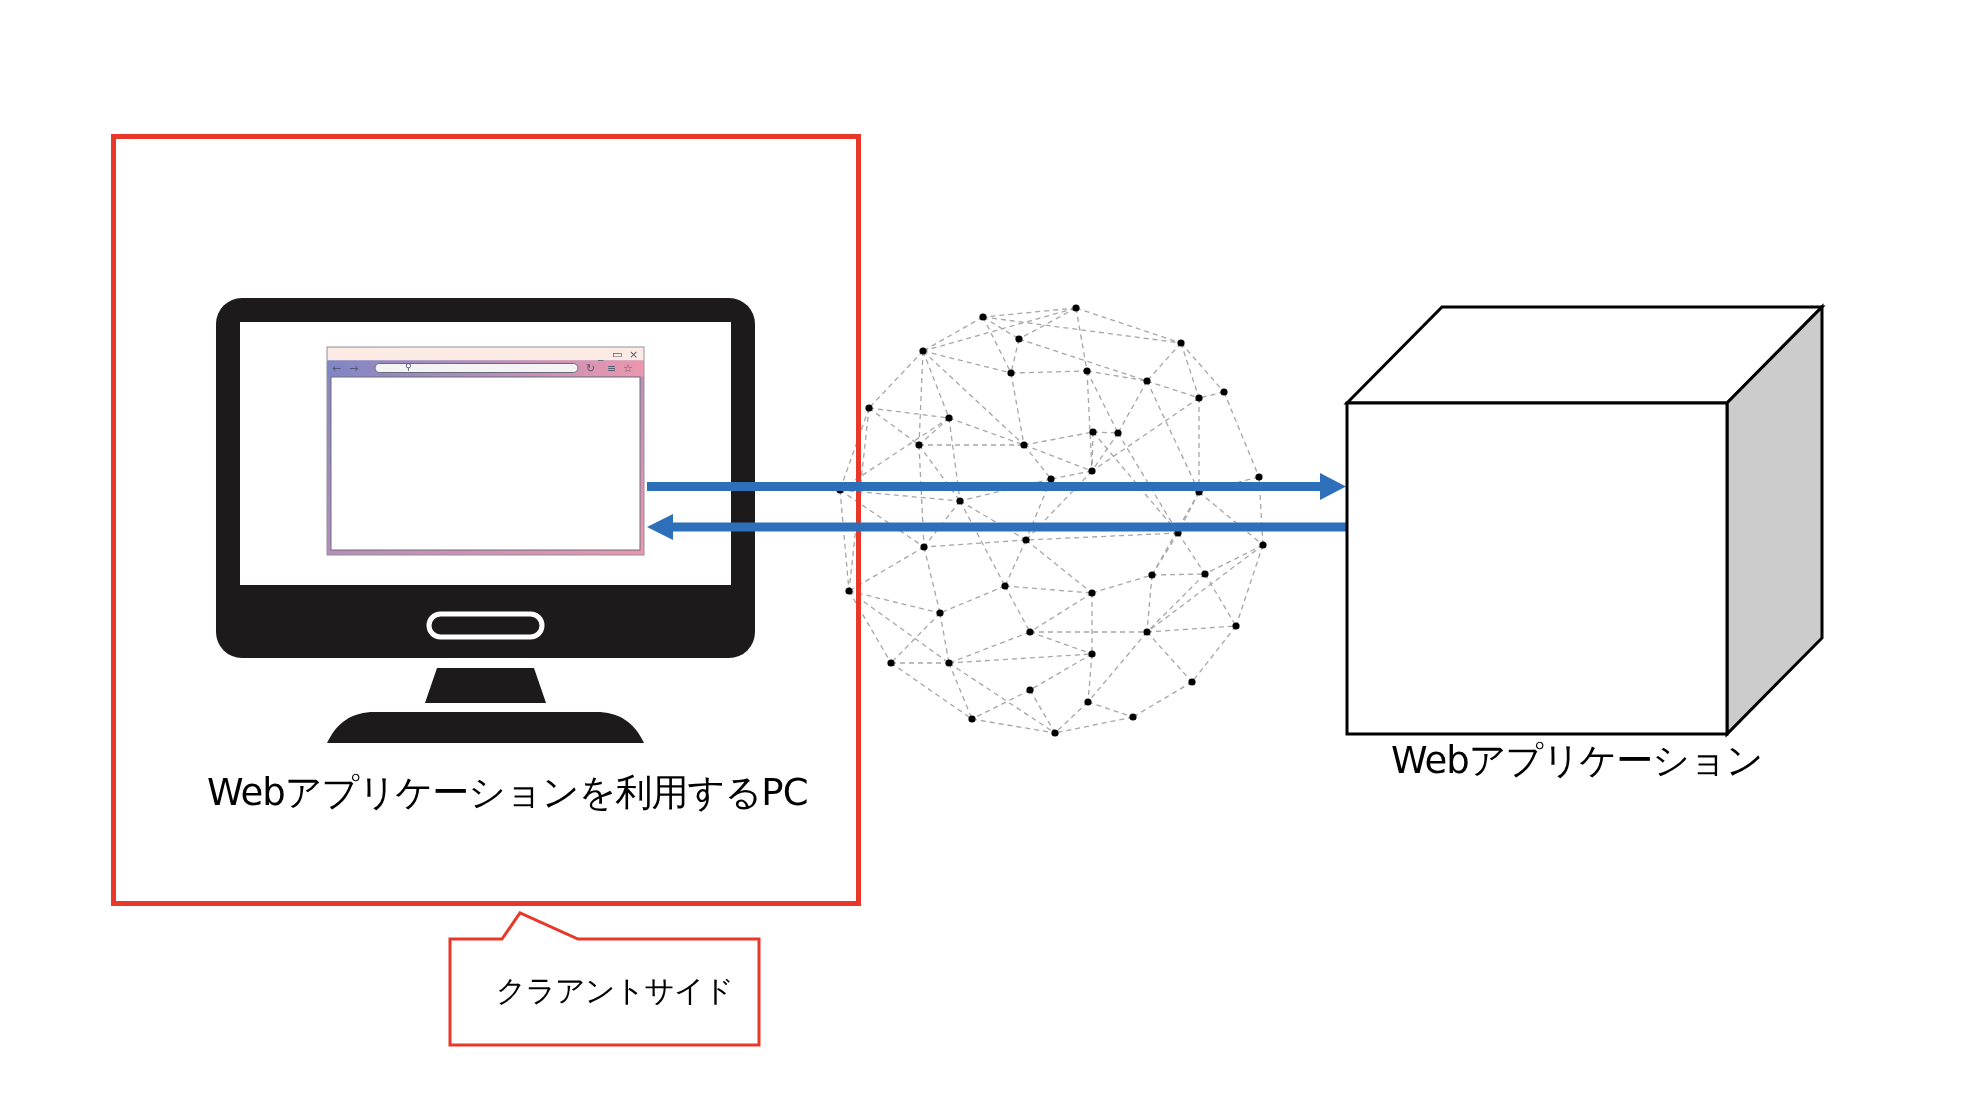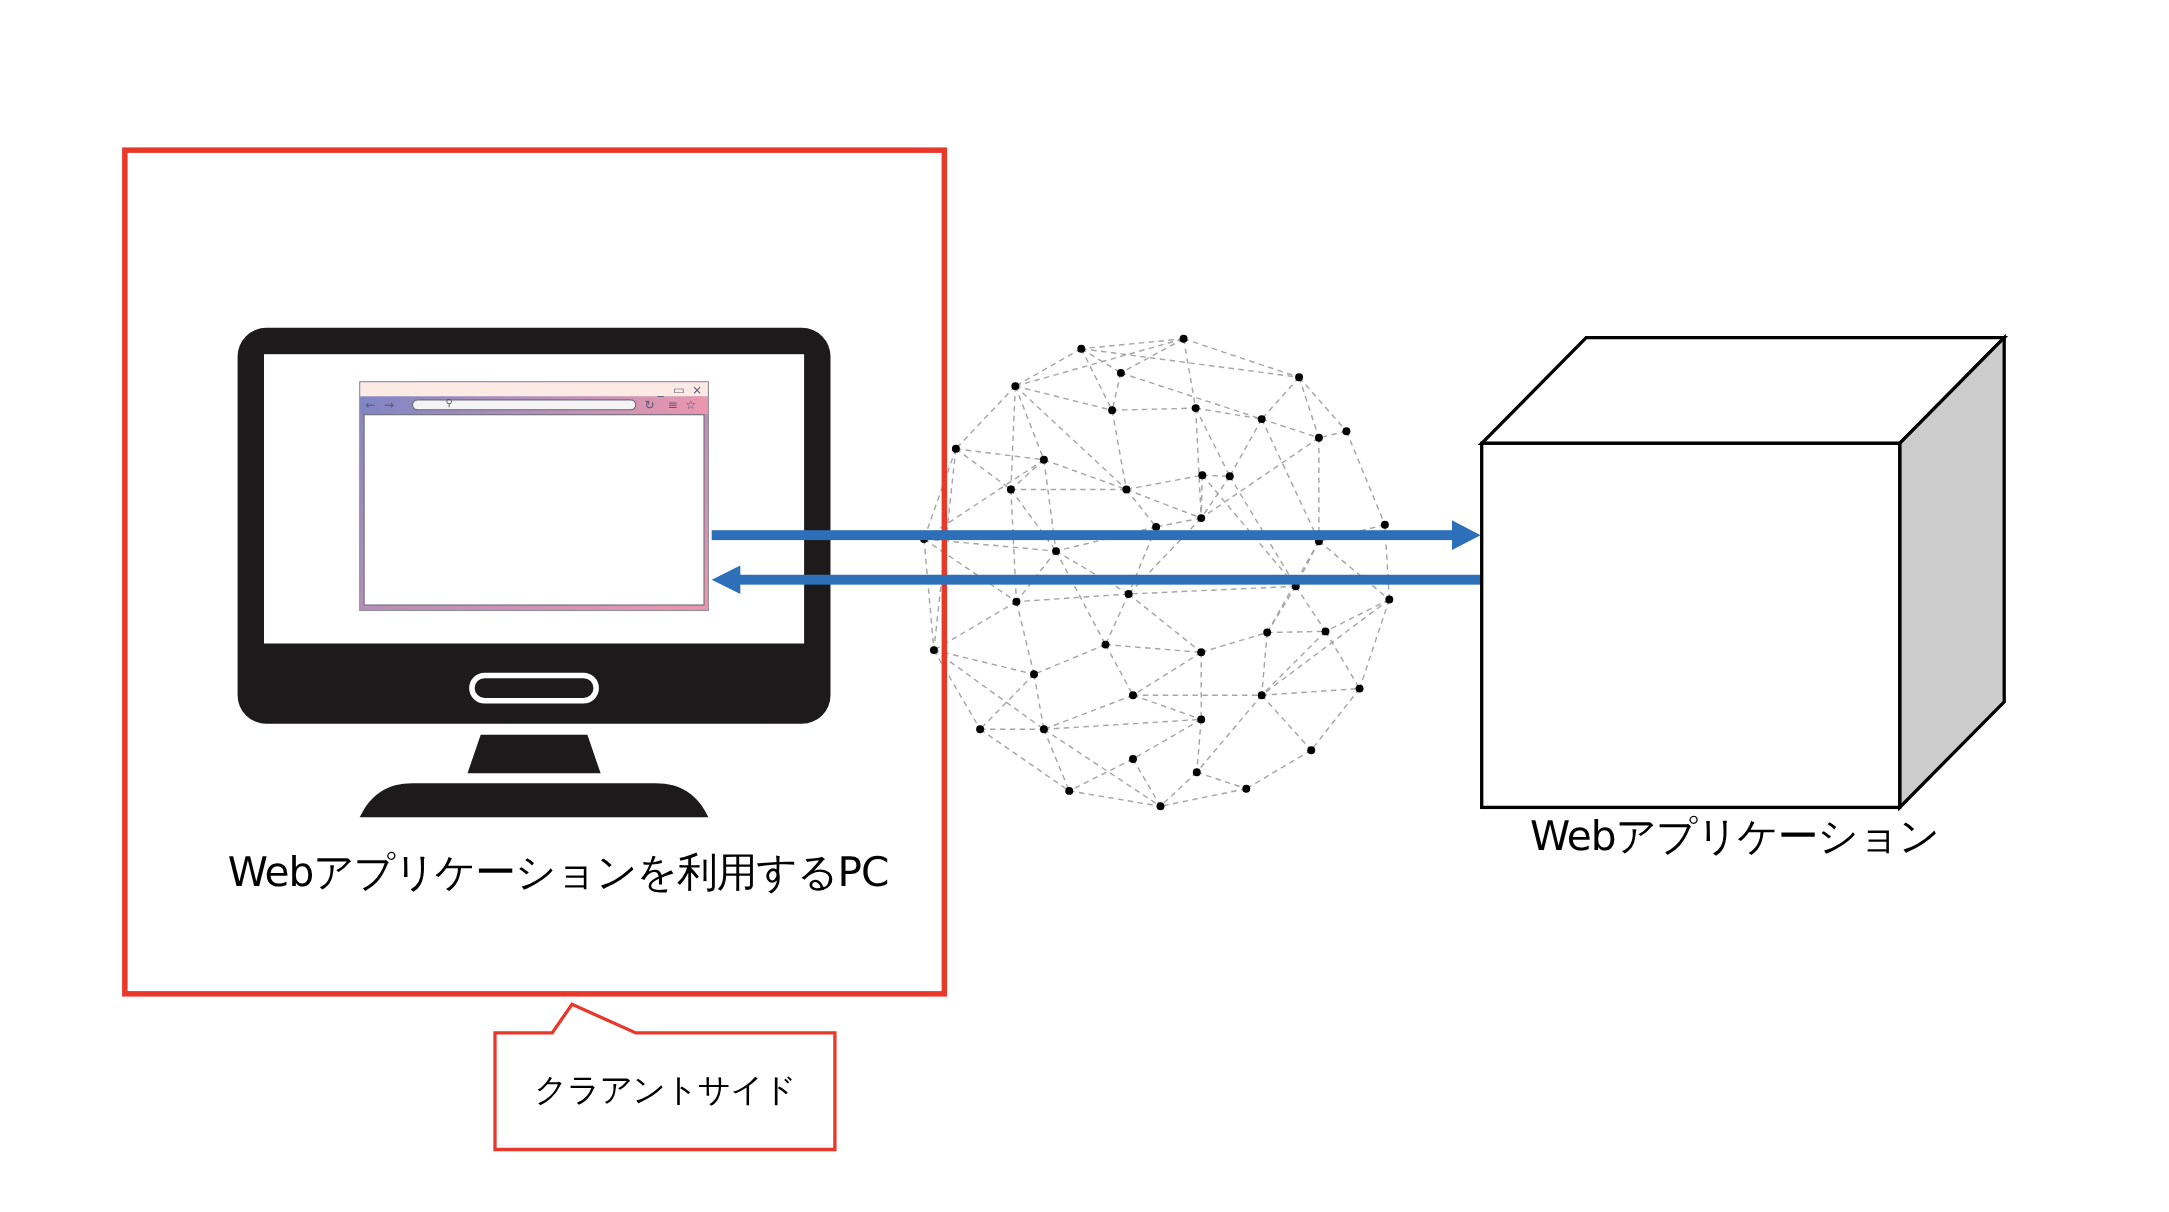--- a/index.html
+++ b/index.html
@@ -2,21 +2,21 @@
 <html><head>
 <meta charset="utf-8">
 <style>
   html, body { margin: 0; padding: 0; background: #ffffff; }
   body { width: 1972px; height: 1102px; position: relative; overflow: hidden;
          font-family: "DejaVu Sans", "Liberation Sans", sans-serif; }
   #stage { position: absolute; left: 0; top: 0; }
   .label { position: absolute; color: #000; white-space: nowrap; font-family: "DejaVu Sans", sans-serif; }
   #pc-label { left: 207px; top: 768px; width: 558px; text-align: left; font-size: 37px; letter-spacing: -1px; }
   #app-label { left: 1363px; top: 736px; width: 347px; text-align: center; font-size: 37px; letter-spacing: -1px; margin-left: 28px; }
-  #callout-label { left: 449px; top: 971px; width: 311px; text-align: center; font-size: 30px; letter-spacing: -1px; }
+  #callout-label { left: 449px; top: 971px; width: 311px; text-align: center; font-size: 30px; letter-spacing: -1px; padding-left: 10px; }
   .bicon { position: absolute; font-size: 11px; line-height: 11px; color: #555a70; font-family: "DejaVu Sans", sans-serif; }
 </style>
 </head>
 <body>
 
 <svg id="stage" width="1972" height="1102" viewBox="0 0 1972 1102" xmlns="http://www.w3.org/2000/svg">
   <defs>
     <linearGradient id="tbgrad" x1="0" x2="1" y1="0" y2="0">
       <stop offset="0" id="tbstop0" stop-color="#7F86C5"></stop>
       <stop offset="1" id="tbstop1" stop-color="#EC97AE"></stop>

